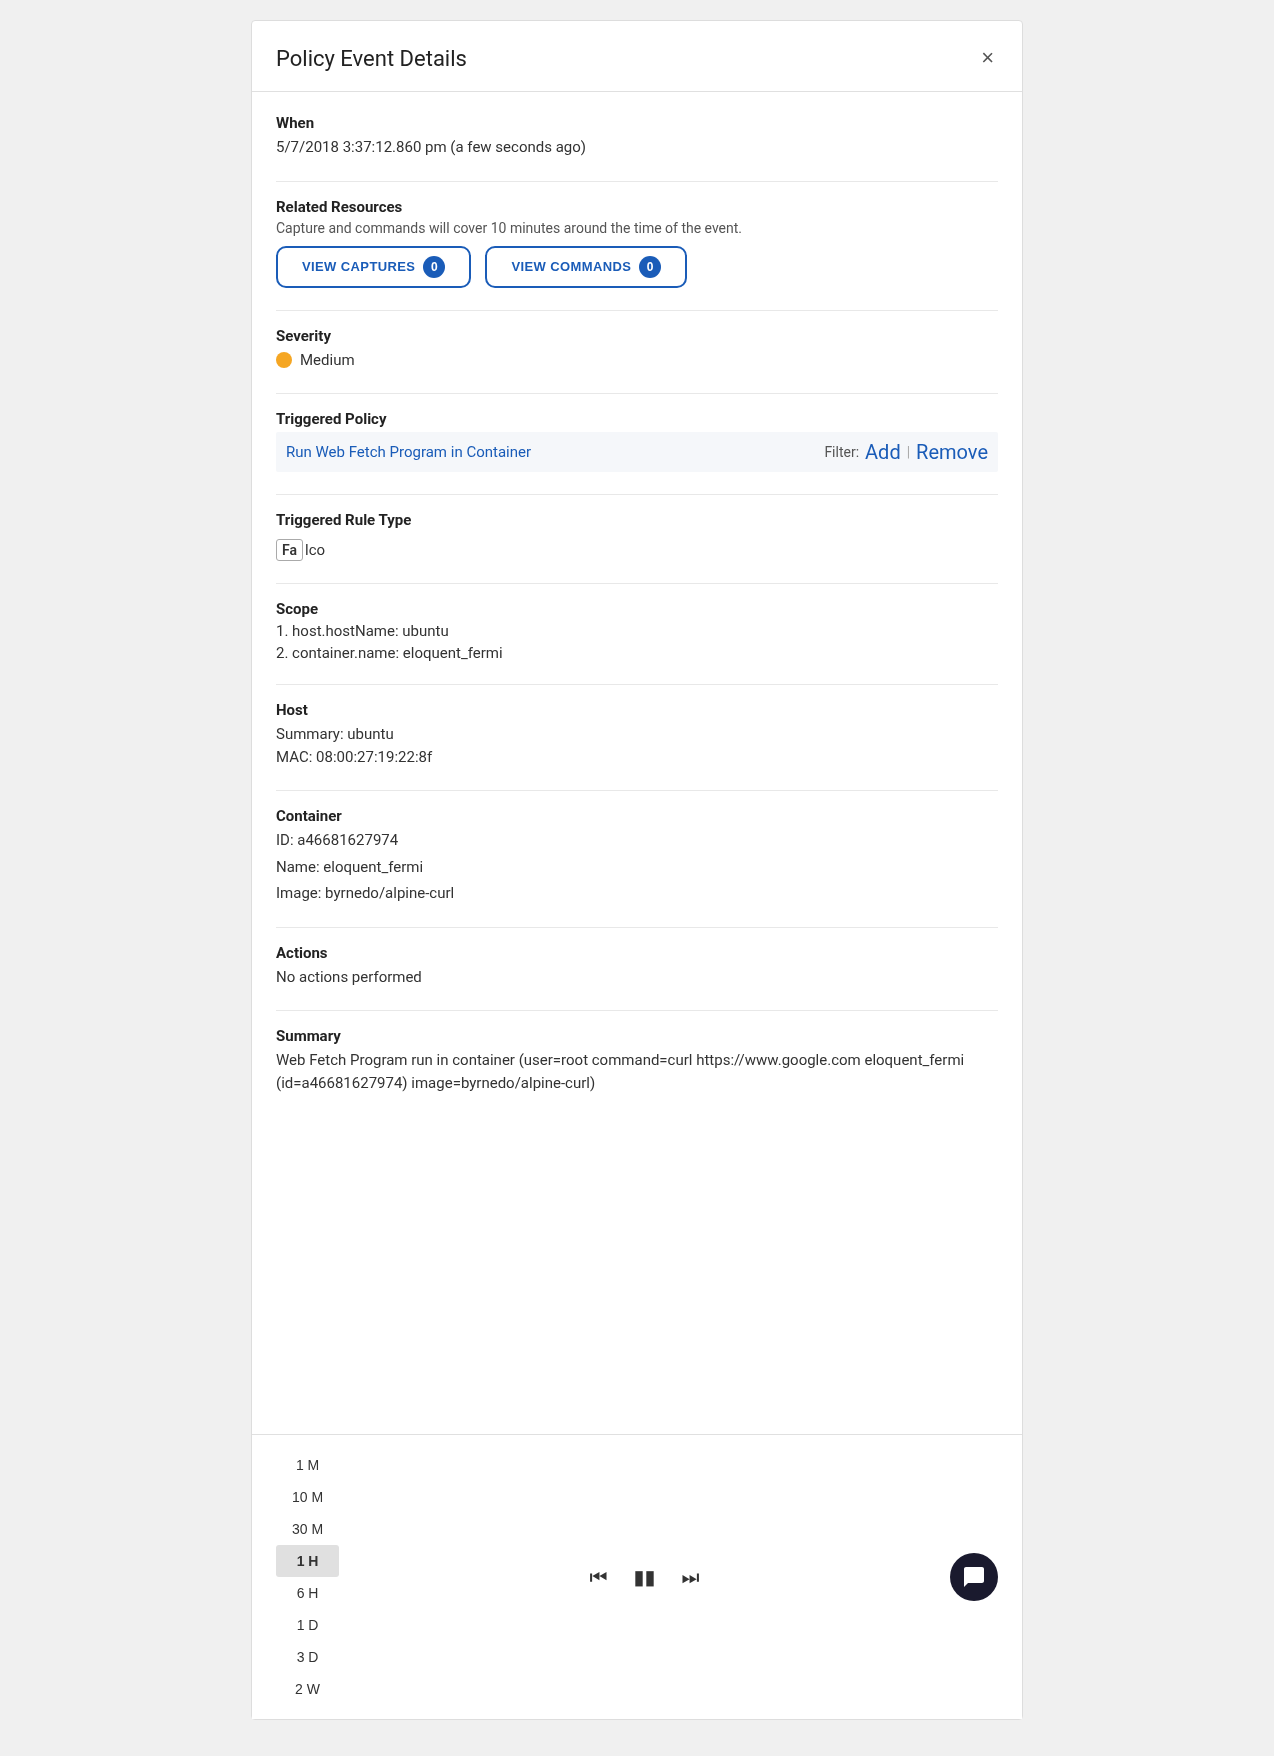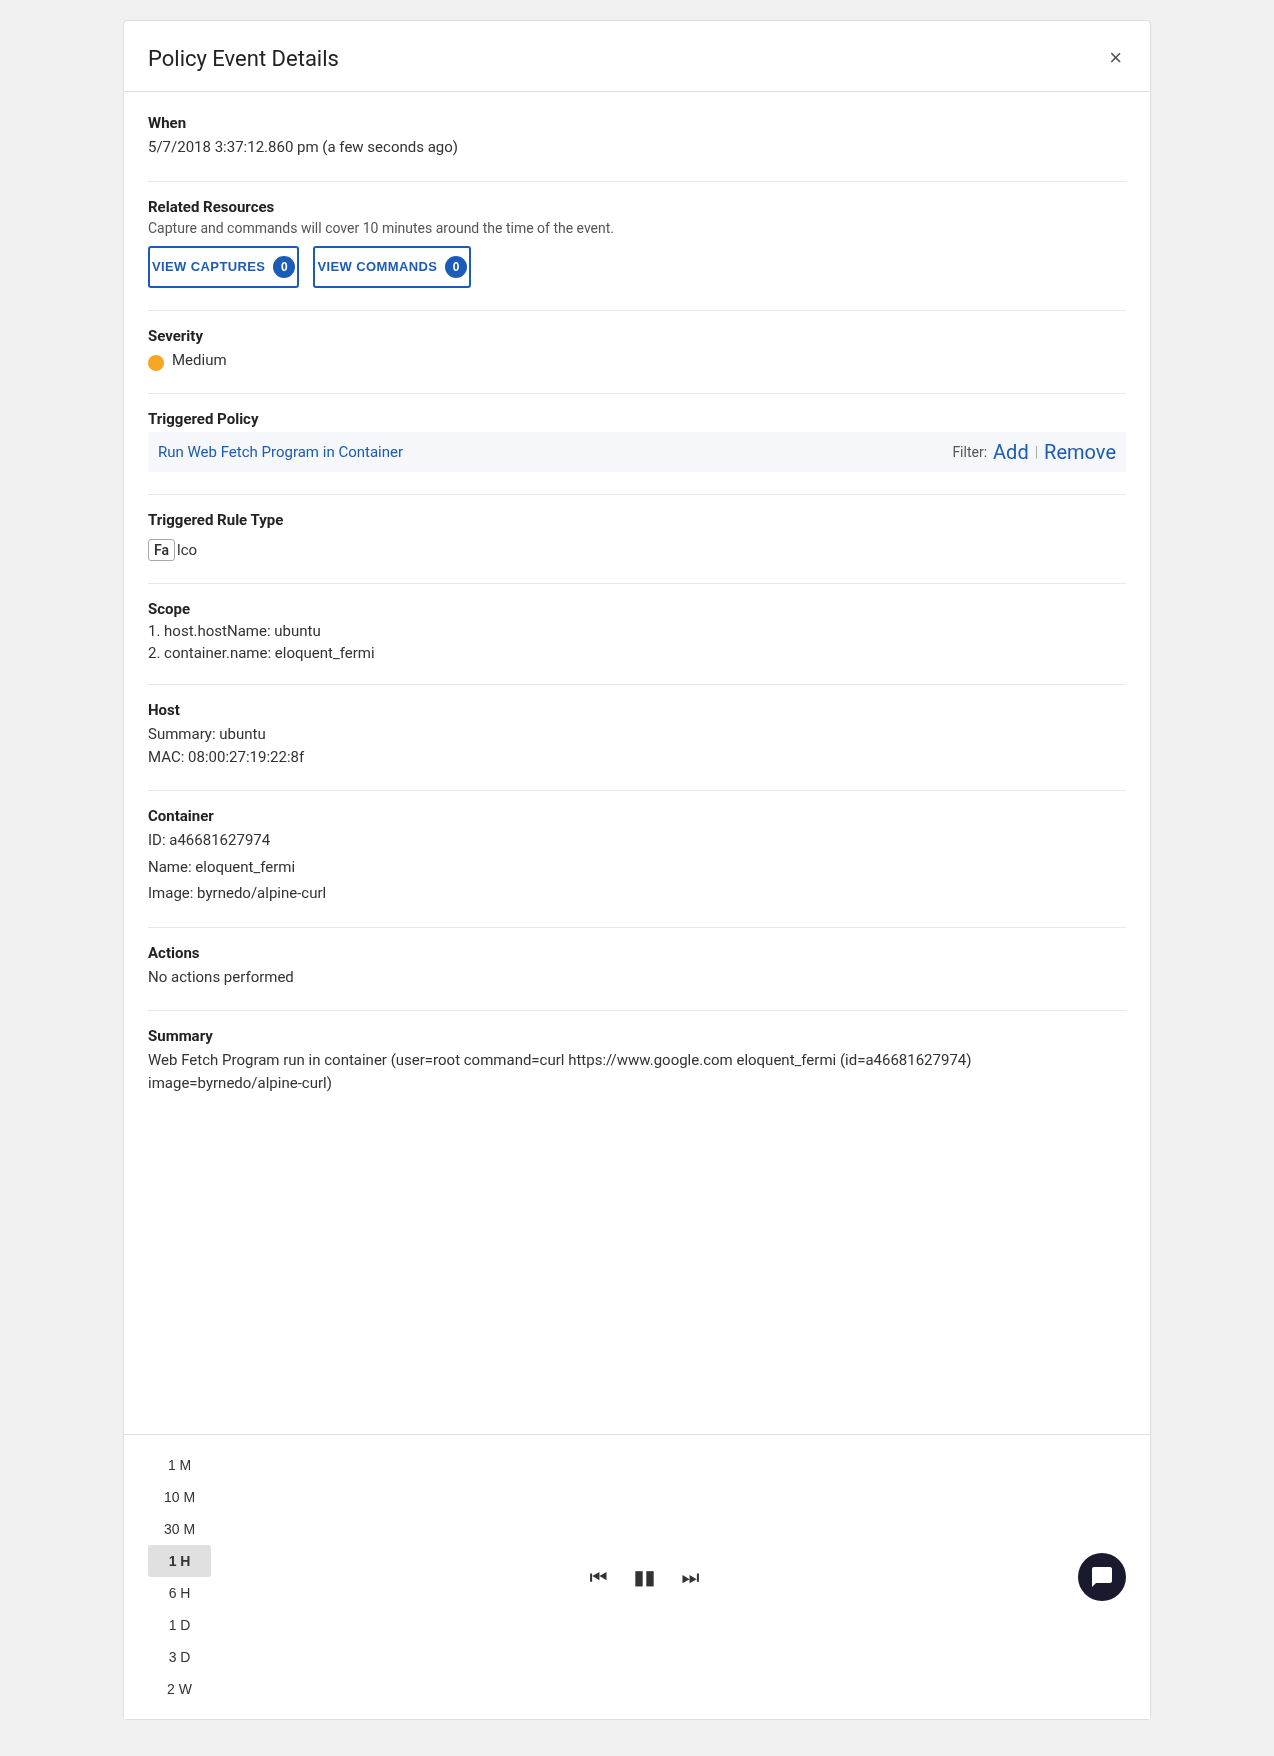--- a/index.html
+++ b/index.html
@@ -5,21 +5,21 @@
     * { box-sizing: border-box; margin: 0; padding: 0; }
     body {
       font-family: -apple-system, BlinkMacSystemFont, 'Segoe UI', Roboto, sans-serif;
       background: #f0f0f0;
       display: flex;
       justify-content: center;
       align-items: flex-start;
       min-height: 100vh;
     }
     .panel {
-      width: 1028px;
+      width: 772px;
       background: #ffffff;
       border: 1px solid #ddd;
       border-radius: 4px;
       margin: 20px auto;
       display: flex;
       flex-direction: column;
       min-height: 1700px;
       position: relative;
     }
     .panel-header {
@@ -73,40 +73,40 @@
     }
     .view-btn {
       display: flex;
       align-items: center;
       gap: 8px;
       border: 2px solid #1a5cb8;
       background: #fff;
       color: #1a5cb8;
       font-weight: 700;
       font-size: 13px;
-      padding: 8px 2px;
-      cursor: pointer;
-      border-radius: 3px;
+      padding: 8px 24px;
+      cursor: pointer;
+      border-radius: 10px;
       letter-spacing: 0.03em;
     }
     .badge {
       background: #1a5cb8;
       color: #fff;
       border-radius: 50%;
       width: 22px;
       height: 22px;
       display: flex;
       align-items: center;
       justify-content: center;
       font-size: 12px;
       font-weight: 700;
     }
     .severity-row {
       display: flex;
-      align-items: flex-end;
+      align-items: center;
       gap: 8px;
     }
     .severity-dot {
       width: 16px;
       height: 16px;
       border-radius: 50%;
       background: #f5a623;
       display: inline-block;
       flex-shrink: 0;
     }

